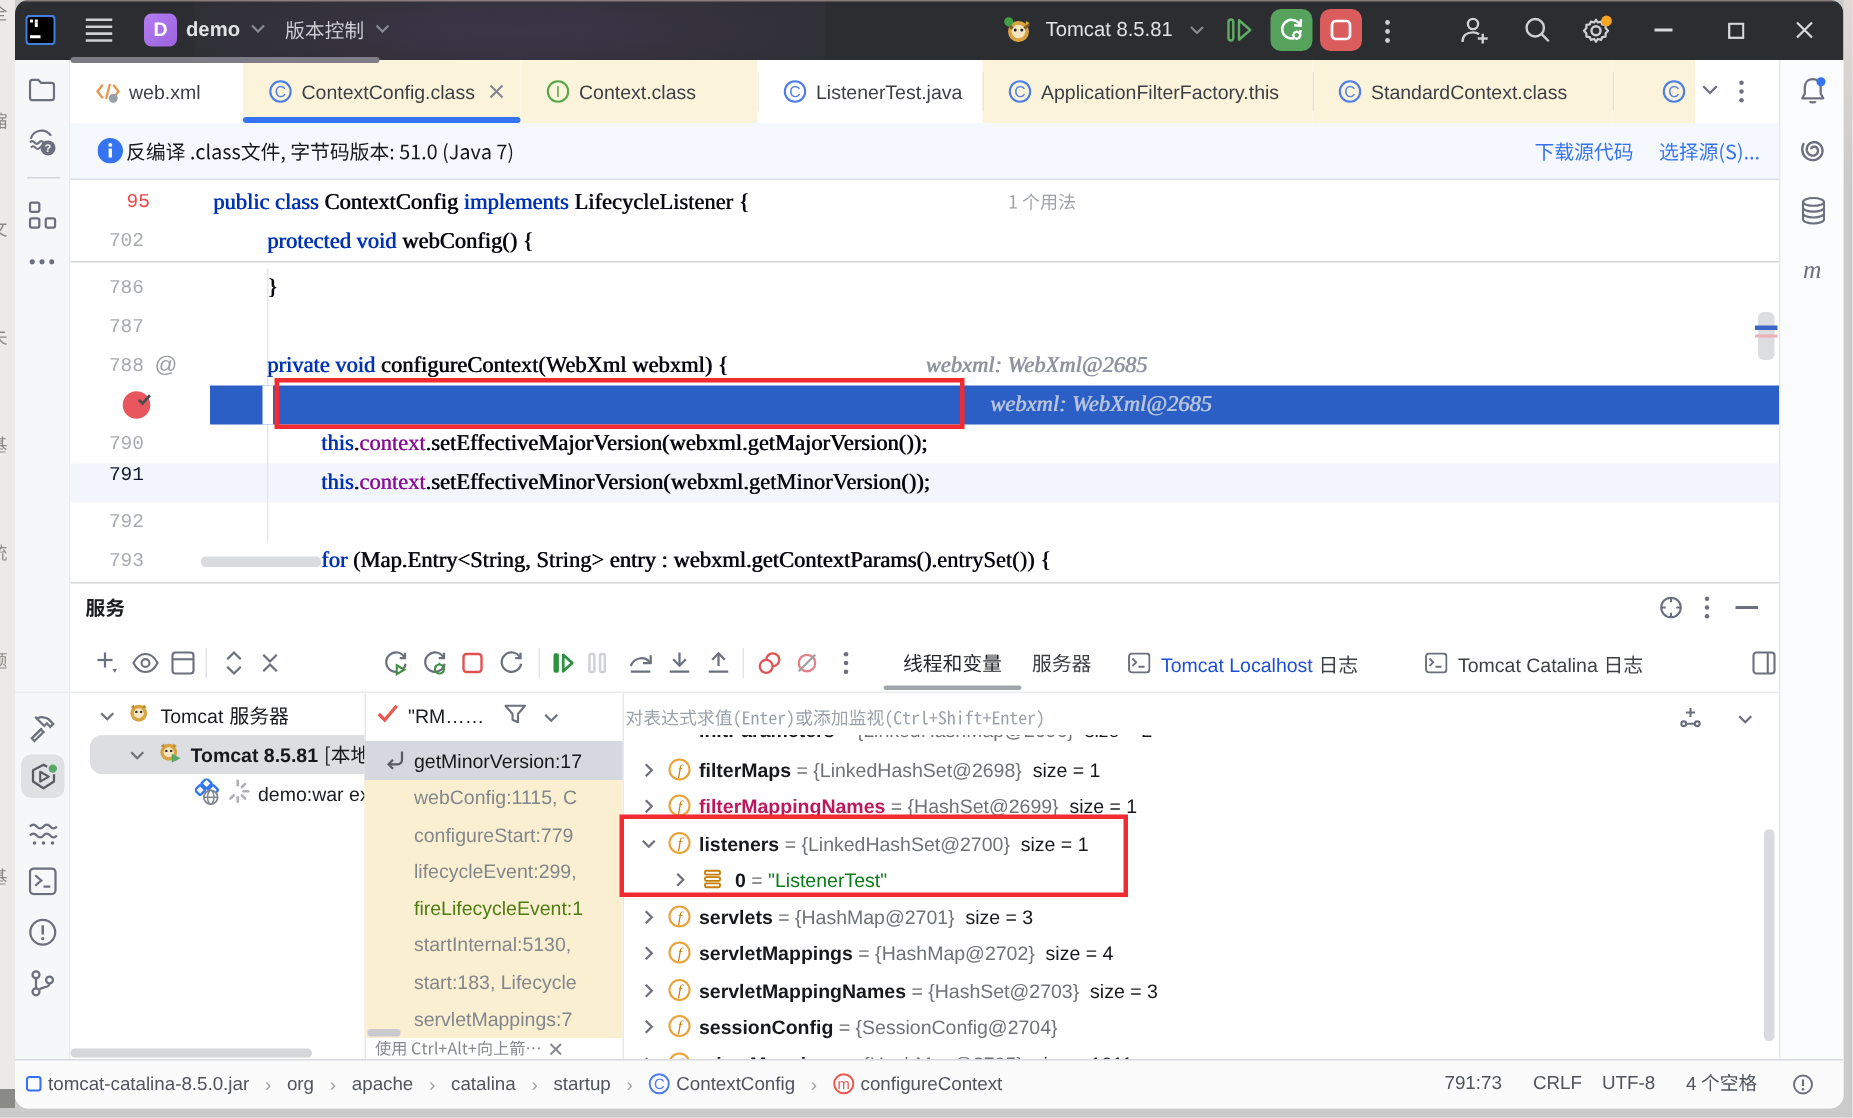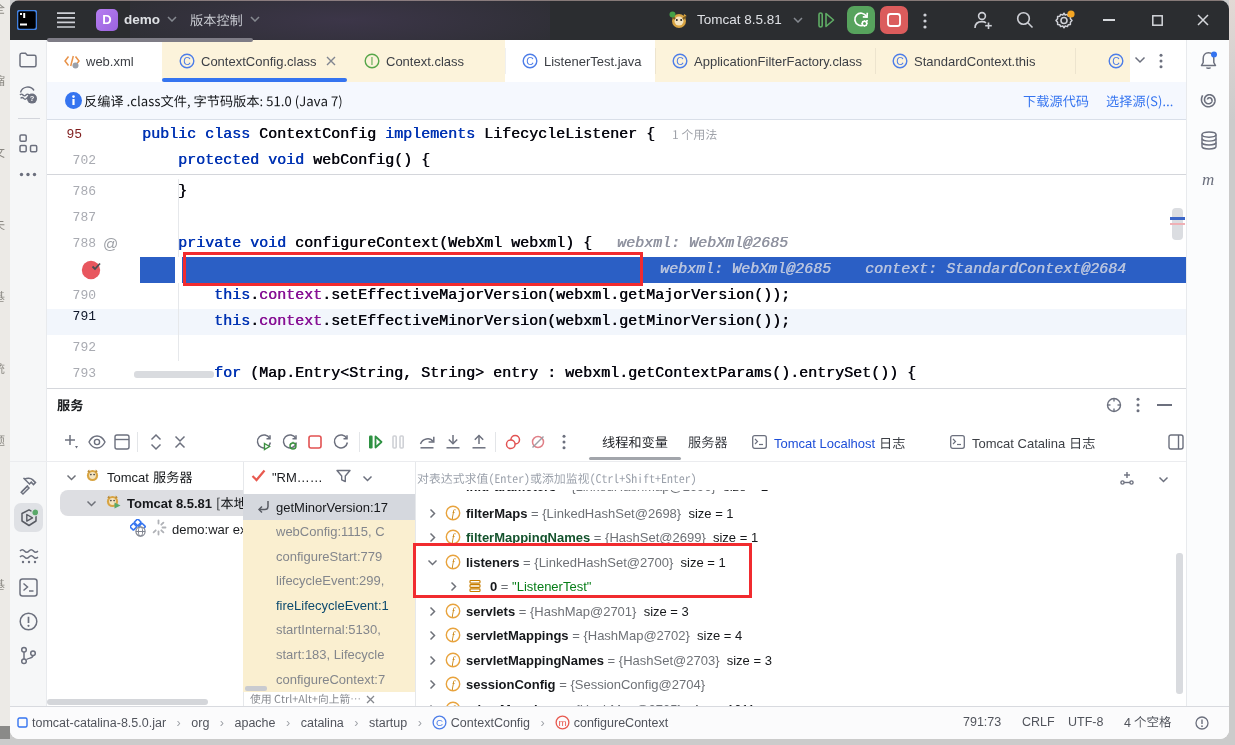--- a/index.html
+++ b/index.html
@@ -1,19 +1,19 @@
 <!DOCTYPE html>
 <html><head><meta charset="utf-8"><style>
 *{margin:0;padding:0;box-sizing:border-box}
 html,body{width:1235px;height:745px;overflow:hidden}
 body{font-family:"Liberation Sans",sans-serif;background:#CBCBCB;position:relative}
 .a{position:absolute}
 #win{position:absolute;left:10px;top:0;width:1219px;height:739px;background:#fff;border-radius:9px;overflow:hidden}
 .kw{color:#0033B3}.fld{color:#871094}.inlay{color:#9093A0;font-style:italic}
-.code{position:absolute;white-space:pre;font-family:Liberation Mono, monospace;font-size:15px;line-height:26px;color:#080810;text-shadow:0.45px 0 0 currentColor}
+.code{position:absolute;white-space:pre;font-family:Liberation Serif, serif;font-size:15px;line-height:26px;color:#080810;text-shadow:0.45px 0 0 currentColor}
 .ln{position:absolute;font-family:"Liberation Mono",monospace;font-size:13px;color:#A9ABB2;text-align:right;width:60px;line-height:26px}
 .ic{position:absolute}
 .ttext{color:#DFE1E5}
 .tabt{font-size:13px;color:#3C3F45}
 .crumb{color:#51545C;font-size:12.5px}
 .sep{color:#9DA0A6}
 </style></head><body>
 <div class="a" style="left:0;top:0;width:10px;height:739px;background:#ECEAE6;overflow:hidden">
 <div class="a" style="left:-7px;top:2px">
       <svg width="12.0" height="14.2" viewBox="0 -11.04 12.0 14.2" style="position:absolute">
@@ -266,27 +266,27 @@
 <svg class="ic" style="left:512px;top:53px" width="16" height="16" viewBox="0 0 16 16">
       <circle cx="8" cy="8" r="6.8" fill="none" stroke="#4D7DE8" stroke-width="1.4"></circle>
       <text x="8" y="11.8" font-size="10.5" font-family="Liberation Sans" fill="#4D7DE8" text-anchor="middle">C</text>
     </svg>
 <div class="a tabt" style="left:534px;top:54px">ListenerTest.java</div>
 <div class="a" style="left:645px;top:40px;width:220px;height:42px;background:#FCF3DB"></div>
 <svg class="ic" style="left:662px;top:53px" width="16" height="16" viewBox="0 0 16 16">
       <circle cx="8" cy="8" r="6.8" fill="none" stroke="#4D7DE8" stroke-width="1.4"></circle>
       <text x="8" y="11.8" font-size="10.5" font-family="Liberation Sans" fill="#4D7DE8" text-anchor="middle">C</text>
     </svg>
-<div class="a tabt" style="left:684px;top:54px">ApplicationFilterFactory.class</div>
+<div class="a tabt" style="left:684px;top:54px">ApplicationFilterFactory.this</div>
 <div class="a" style="left:865px;top:40px;width:200px;height:42px;background:#FCF3DB"></div>
 <svg class="ic" style="left:882px;top:53px" width="16" height="16" viewBox="0 0 16 16">
       <circle cx="8" cy="8" r="6.8" fill="none" stroke="#4D7DE8" stroke-width="1.4"></circle>
       <text x="8" y="11.8" font-size="10.5" font-family="Liberation Sans" fill="#4D7DE8" text-anchor="middle">C</text>
     </svg>
-<div class="a tabt" style="left:904px;top:54px">StandardContext.this</div>
+<div class="a tabt" style="left:904px;top:54px">StandardContext.class</div>
 <div class="a" style="left:1065px;top:40px;width:55px;height:42px;background:#FCF3DB"></div>
 <svg class="ic" style="left:1098px;top:53px" width="16" height="16" viewBox="0 0 16 16">
       <circle cx="8" cy="8" r="6.8" fill="none" stroke="#4D7DE8" stroke-width="1.4"></circle>
       <text x="8" y="11.8" font-size="10.5" font-family="Liberation Sans" fill="#4D7DE8" text-anchor="middle">C</text>
     </svg>
 <div class="a" style="left:495px;top:48px;width:1px;height:26px;background:rgba(0,0,0,0.06)"></div>
 <div class="a" style="left:645px;top:48px;width:1px;height:26px;background:rgba(0,0,0,0.06)"></div>
 <div class="a" style="left:865px;top:48px;width:1px;height:26px;background:rgba(0,0,0,0.06)"></div>
 <div class="a" style="left:1065px;top:48px;width:1px;height:26px;background:rgba(0,0,0,0.06)"></div>
 <svg class="ic" style="left:316px;top:56px" width="10" height="10" viewBox="0 0 10 10">
@@ -325,21 +325,21 @@
         <path d="M0.8 -10.1C1.6 -9.5 2.5 -8.5 2.9 -7.9L3.7 -8.5C3.2 -9.1 2.3 -10 1.6 -10.6ZM5.9 -10.7C5.6 -9.5 5 -8.4 4.3 -7.6C4.5 -7.5 5 -7.2 5.1 -7C5.5 -7.4 5.7 -7.9 6 -8.4H8V-6.5H4.2V-5.6H6.6C6.4 -3.9 5.8 -2.6 3.9 -1.9C4.1 -1.7 4.4 -1.3 4.5 -1.1C6.7 -2 7.4 -3.5 7.6 -5.6H9V-2.5C9 -1.5 9.2 -1.2 10.2 -1.2C10.4 -1.2 11.3 -1.2 11.5 -1.2C12.3 -1.2 12.6 -1.6 12.7 -3.3C12.4 -3.4 12 -3.5 11.8 -3.7C11.7 -2.3 11.7 -2.2 11.4 -2.2C11.2 -2.2 10.5 -2.2 10.3 -2.2C10 -2.2 9.9 -2.2 9.9 -2.5V-5.6H12.6V-6.5H8.9V-8.4H12V-9.3H8.9V-11H8V-9.3H6.4C6.6 -9.6 6.7 -10.1 6.8 -10.5ZM3.3 -6H0.7V-5.1H2.4V-1.1C1.8 -0.8 1.2 -0.4 0.6 0.2L1.3 1.1C2 0.2 2.7 -0.4 3.2 -0.4C3.5 -0.4 3.9 -0.1 4.4 0.3C5.3 0.8 6.4 0.9 7.9 0.9C9.2 0.9 11.4 0.8 12.5 0.8C12.5 0.5 12.6 -0 12.8 -0.3C11.4 -0.1 9.4 -0 7.9 -0C6.5 -0 5.4 -0.1 4.6 -0.6C4 -1 3.7 -1.3 3.3 -1.3Z M15.5 -11.1V-8.4H13.8V-7.5H15.5V-4.7C14.8 -4.5 14.2 -4.3 13.7 -4.2L13.9 -3.2L15.5 -3.7V-0.2C15.5 0 15.5 0.1 15.3 0.1C15.2 0.1 14.6 0.1 14.1 0.1C14.2 0.3 14.3 0.8 14.4 1C15.2 1 15.7 1 16.1 0.8C16.4 0.7 16.5 0.4 16.5 -0.2V-4L18 -4.5L17.9 -5.4L16.5 -5V-7.5H18.1V-8.4H16.5V-11.1ZM23.8 -9.5C23.3 -8.8 22.7 -8.2 21.9 -7.7C21.3 -8.2 20.7 -8.8 20.2 -9.5ZM18.4 -10.4V-9.5H19.3C19.8 -8.6 20.4 -7.8 21.2 -7.2C20.1 -6.6 19 -6.1 17.9 -5.8C18 -5.6 18.3 -5.3 18.4 -5C19.6 -5.4 20.8 -5.9 21.9 -6.6C22.9 -5.9 24.1 -5.3 25.4 -5C25.6 -5.3 25.9 -5.6 26.1 -5.8C24.8 -6.1 23.7 -6.5 22.7 -7.2C23.7 -7.9 24.6 -8.9 25.2 -10.1L24.6 -10.4L24.4 -10.4ZM21.4 -5.4V-4.3H18.7V-3.4H21.4V-2H18V-1.1H21.4V1.1H22.4V-1.1H25.8V-2H22.4V-3.4H24.9V-4.3H22.4V-5.4Z M33.5 -5.4H37.5V-4.2H33.5ZM33.5 -7.2H37.5V-6.1H33.5ZM33.1 -2.7C32.7 -1.8 32.1 -0.9 31.5 -0.3C31.7 -0.1 32.1 0.1 32.3 0.3C32.9 -0.4 33.5 -1.5 34 -2.5ZM36.8 -2.5C37.3 -1.6 38 -0.5 38.3 0.1L39.2 -0.3C38.8 -0.9 38.2 -2 37.7 -2.8ZM27.5 -10.3C28.3 -9.8 29.3 -9.1 29.8 -8.7L30.3 -9.5C29.8 -9.9 28.8 -10.5 28.1 -10.9ZM26.9 -6.7C27.6 -6.3 28.6 -5.6 29.1 -5.3L29.7 -6.1C29.2 -6.4 28.2 -7 27.5 -7.4ZM27.2 0.3 28.1 0.9C28.7 -0.4 29.4 -2 30 -3.4L29.2 -4C28.6 -2.5 27.8 -0.7 27.2 0.3ZM30.9 -10.4V-6.8C30.9 -4.6 30.7 -1.6 29.2 0.5C29.4 0.6 29.9 0.8 30 1C31.6 -1.2 31.8 -4.5 31.8 -6.8V-9.5H39V-10.4ZM35 -9.4C34.9 -9 34.7 -8.4 34.6 -8H32.6V-3.4H35V0C35 0.1 34.9 0.2 34.8 0.2C34.6 0.2 34 0.2 33.4 0.2C33.5 0.4 33.6 0.8 33.7 1C34.5 1.1 35.1 1.1 35.5 0.9C35.8 0.8 35.9 0.5 35.9 0V-3.4H38.5V-8H35.6C35.7 -8.4 35.9 -8.8 36.1 -9.1Z M42.8 2.6 43.5 2.3C42.4 0.4 41.8 -1.9 41.8 -4.1C41.8 -6.3 42.4 -8.6 43.5 -10.5L42.8 -10.8C41.5 -8.8 40.8 -6.7 40.8 -4.1C40.8 -1.5 41.5 0.6 42.8 2.6Z M48.1 0.2C50.1 0.2 51.4 -1 51.4 -2.6C51.4 -4 50.5 -4.7 49.4 -5.2L48 -5.8C47.2 -6.1 46.4 -6.4 46.4 -7.4C46.4 -8.2 47.1 -8.8 48.2 -8.8C49.1 -8.8 49.8 -8.4 50.4 -7.9L51 -8.7C50.4 -9.4 49.3 -9.8 48.2 -9.8C46.4 -9.8 45.1 -8.8 45.1 -7.3C45.1 -5.9 46.2 -5.2 47.1 -4.8L48.5 -4.2C49.4 -3.8 50.1 -3.5 50.1 -2.5C50.1 -1.5 49.4 -0.9 48.1 -0.9C47.1 -0.9 46.1 -1.4 45.4 -2.1L44.7 -1.3C45.5 -0.4 46.7 0.2 48.1 0.2Z M53.2 2.6C54.4 0.6 55.2 -1.5 55.2 -4.1C55.2 -6.7 54.4 -8.8 53.2 -10.8L52.5 -10.5C53.6 -8.6 54.2 -6.3 54.2 -4.1C54.2 -1.9 53.6 0.4 52.5 2.3Z M58.2 0.2C58.7 0.2 59.1 -0.2 59.1 -0.7C59.1 -1.3 58.7 -1.7 58.2 -1.7C57.7 -1.7 57.4 -1.3 57.4 -0.7C57.4 -0.2 57.7 0.2 58.2 0.2Z M61.9 0.2C62.4 0.2 62.8 -0.2 62.8 -0.7C62.8 -1.3 62.4 -1.7 61.9 -1.7C61.4 -1.7 61 -1.3 61 -0.7C61 -0.2 61.4 0.2 61.9 0.2Z M65.6 0.2C66 0.2 66.4 -0.2 66.4 -0.7C66.4 -1.3 66 -1.7 65.6 -1.7C65.1 -1.7 64.7 -1.3 64.7 -0.7C64.7 -0.2 65.1 0.2 65.6 0.2Z" fill="#3574F0"></path>
       </svg>
     </div>
 <div class="a" style="left:37px;top:120px;width:1139px;height:268px;background:#fff;overflow:hidden"></div>
 <div class="a" style="left:37px;top:309px;width:1139px;height:26px;background:#F2F6FC"></div>
 <div class="a" style="left:168px;top:179px;width:1px;height:78px;background:#E6E8EB"></div>
 <div class="a" style="left:168px;top:283px;width:1px;height:78px;background:#E6E8EB"></div>
 <div class="a" style="left:130px;top:257px;width:1046px;height:26px;background:#2B5FC5"></div>
 <div class="a" style="left:165px;top:257px;width:7px;height:26px;background:#fff"></div>
 <div class="a" style="left:37px;top:174px;width:1139px;height:1px;background:#D4D6DB"></div>
-<div class="ln" style="left:12px;top:122px;color:#7f1d1d">95</div>
+<div class="ln" style="left:30px;top:122px;color:#ef4444">95</div>
 <div class="ln" style="left:26px;top:148px;color:#A9ABB2">702</div>
 <div class="ln" style="left:26px;top:179px;color:#A9ABB2">786</div>
 <div class="ln" style="left:26px;top:205px;color:#A9ABB2">787</div>
 <div class="ln" style="left:26px;top:231px;color:#A9ABB2">788</div>
 <div class="ln" style="left:26px;top:283px;color:#A9ABB2">790</div>
 <div class="ln" style="left:26px;top:335px;color:#A9ABB2">792</div>
 <div class="ln" style="left:26px;top:361px;color:#A9ABB2">793</div>
 <div class="ln" style="left:26px;top:304px;color:#0f172a">791</div>
 <div class="a" style="left:93px;top:231px;font-size:15px;color:#9DA0A6;line-height:26px">@</div>
 <svg class="ic" style="left:71px;top:260px" width="21" height="20" viewBox="0 0 21 20">
@@ -350,21 +350,20 @@
 <div class="a" style="left:662px;top:127.5px">
       <svg width="45.3" height="14.2" viewBox="0 -11.04 45.3 14.2" style="position:absolute">
         <path d="M1.1 0H5.9V-0.9H4.1V-8.8H3.3C2.8 -8.5 2.2 -8.3 1.5 -8.2V-7.5H3V-0.9H1.1Z M14.9 -6.6V0.9H15.8V-6.6ZM15.4 -10.1C14.2 -8.1 12 -6.3 9.8 -5.4C10 -5.1 10.3 -4.8 10.4 -4.5C12.3 -5.4 14.1 -6.8 15.4 -8.5C17 -6.6 18.5 -5.4 20.3 -4.5C20.5 -4.8 20.7 -5.1 21 -5.3C19.1 -6.2 17.4 -7.4 15.9 -9.2L16.2 -9.7Z M23.2 -9.2V-4.9C23.2 -3.2 23.1 -1.1 21.7 0.4C21.9 0.5 22.3 0.8 22.4 1C23.4 0 23.8 -1.4 23.9 -2.7H27V0.9H27.9V-2.7H31.1V-0.3C31.1 -0 31 0 30.8 0C30.6 0 29.7 0.1 28.9 0C29 0.3 29.2 0.7 29.2 0.9C30.3 0.9 31 0.9 31.4 0.7C31.8 0.6 32 0.3 32 -0.3V-9.2ZM24.1 -8.4H27V-6.4H24.1ZM31.1 -8.4V-6.4H27.9V-8.4ZM24.1 -5.6H27V-3.6H24C24.1 -4 24.1 -4.5 24.1 -4.9ZM31.1 -5.6V-3.6H27.9V-5.6Z M34.5 -9.3C35.3 -8.9 36.3 -8.4 36.8 -7.9L37.3 -8.7C36.8 -9.1 35.8 -9.6 35 -9.9ZM33.9 -6C34.6 -5.7 35.6 -5.1 36.1 -4.7L36.6 -5.5C36.1 -5.9 35.1 -6.4 34.3 -6.7ZM34.3 0.2 35 0.8C35.7 -0.3 36.6 -1.8 37.2 -3.1L36.5 -3.7C35.8 -2.3 34.9 -0.7 34.3 0.2ZM38 0.5C38.3 0.4 38.8 0.3 43.3 -0.3C43.5 0.2 43.7 0.6 43.8 0.9L44.6 0.5C44.3 -0.4 43.4 -1.8 42.5 -2.9L41.8 -2.5C42.2 -2.1 42.5 -1.5 42.9 -1L39.1 -0.6C39.8 -1.6 40.6 -2.9 41.2 -4.1H44.6V-5H41.4V-7.2H44.1V-8H41.4V-10.1H40.5V-8H37.9V-7.2H40.5V-5H37.4V-4.1H40.1C39.5 -2.8 38.7 -1.5 38.4 -1.1C38.1 -0.7 37.9 -0.4 37.7 -0.4C37.8 -0.1 37.9 0.3 38 0.5Z" fill="#9EA1A8"></path>
       </svg>
     </div>
 <div class="code" style="left:168px;top:148px"><span class="kw">protected void </span>webConfig() {</div>
 <div class="code" style="left:168px;top:179px">}</div>
 <div class="code" style="left:168px;top:231px"><span class="kw">private void </span>configureContext(WebXml webxml) {</div>
 <div class="code" style="left:607px;top:231px"><span class="inlay">webxml: WebXml@2685</span></div>
 <div class="code" style="left:650px;top:257px"><span style="color:#B6C2DE;font-style:italic">webxml: WebXml@2685</span></div>
-<div class="code" style="left:855px;top:257px"><span style="color:#B6C2DE;font-style:italic">context: StandardContext@2684</span></div>
 <div class="code" style="left:204px;top:283px"><span class="kw">this</span>.<span class="fld">context</span>.setEffectiveMajorVersion(webxml.getMajorVersion());</div>
 <div class="code" style="left:204px;top:309px"><span class="kw">this</span>.<span class="fld">context</span>.setEffectiveMinorVersion(webxml.getMinorVersion());</div>
 <div class="code" style="left:204px;top:361px"><span class="kw">for</span> (Map.Entry&lt;String, String&gt; entry : webxml.getContextParams().entrySet()) {</div>
 <div class="a" style="left:173px;top:252px;width:460px;height:34px;border:3px solid #F12B2F"></div>
 <div class="a" style="left:1162px;top:208px;width:11px;height:32px;background:#DBDDE1;border-radius:4px"></div>
 <div class="a" style="left:1160px;top:217px;width:15px;height:2.5px;background:#3B66C8"></div>
 <div class="a" style="left:1160px;top:222.5px;width:15px;height:2.5px;background:#EFB0B5"></div>
 <div class="a" style="left:124px;top:371px;width:80px;height:7px;background:#D9DBDF;border-radius:3px"></div>
 <div class="a" style="left:37px;top:388px;width:1139px;height:318px;background:#fff;border-top:1px solid #D5D7DC"></div>
 <div class="a" style="left:47.0px;top:397.9px;">
@@ -580,24 +579,24 @@
 <div class="a" style="left:233px;top:494px;width:172px;height:26px;background:#D5D8DE"></div>
 <svg class="ic" style="left:246px;top:499px" width="15" height="15" viewBox="0 0 15 15">
       <path d="M12 2 L12 7.5 C12 9.5 10.5 10.5 9 10.5 L3.5 10.5" fill="none" stroke="#585B63" stroke-width="1.5"></path>
       <path d="M6 7.5 L3 10.5 L6 13.5" fill="none" stroke="#585B63" stroke-width="1.5"></path>
     </svg>
 <div class="a" style="left:266px;top:500px;font-size:13px;color:#16181B;white-space:nowrap;width:139px;overflow:hidden">getMinorVersion:17</div>
 <div class="a" style="left:233px;top:520px;width:172px;height:172px;background:#FAEFD0"></div>
 <div class="a" style="left:266px;top:524.0px;font-size:13px;color:#83868C;white-space:nowrap;width:139px;overflow:hidden">webConfig:1115, C</div>
 <div class="a" style="left:266px;top:548.6px;font-size:13px;color:#83868C;white-space:nowrap;width:139px;overflow:hidden">configureStart:779</div>
 <div class="a" style="left:266px;top:573.2px;font-size:13px;color:#83868C;white-space:nowrap;width:139px;overflow:hidden">lifecycleEvent:299,</div>
-<div class="a" style="left:266px;top:597.8px;font-size:13px;color:#0c4a6e;white-space:nowrap;width:139px;overflow:hidden">fireLifecycleEvent:1</div>
+<div class="a" style="left:266px;top:597.8px;font-size:13px;color:#4d7c0f;white-space:nowrap;width:139px;overflow:hidden">fireLifecycleEvent:1</div>
 <div class="a" style="left:266px;top:622.4px;font-size:13px;color:#83868C;white-space:nowrap;width:139px;overflow:hidden">startInternal:5130,</div>
 <div class="a" style="left:266px;top:647.0px;font-size:13px;color:#83868C;white-space:nowrap;width:139px;overflow:hidden">start:183, Lifecycle</div>
-<div class="a" style="left:266px;top:671.6px;font-size:13px;color:#83868C;white-space:nowrap;width:139px;overflow:hidden">configureContext:7</div>
+<div class="a" style="left:266px;top:671.6px;font-size:13px;color:#83868C;white-space:nowrap;width:139px;overflow:hidden">servletMappings:7</div>
 <div class="a" style="left:235px;top:686px;width:22px;height:5px;background:#C9CBD0;border-radius:2px"></div>
 <div class="a" style="left:240.0px;top:692.6px;">
       <svg width="111.1" height="12.7" viewBox="0 -9.94 111.1 12.7" style="position:absolute">
         <path d="M6.5 -9V-7.9H3.5V-7.1H6.5V-6.1H3.8V-3.1H6.4C6.3 -2.5 6.2 -1.9 5.8 -1.4C5.3 -1.8 4.8 -2.3 4.5 -2.9L3.8 -2.6C4.2 -1.9 4.7 -1.4 5.3 -0.9C4.8 -0.4 4.1 -0 3.1 0.2C3.2 0.4 3.5 0.7 3.6 0.9C4.7 0.6 5.5 0.1 6 -0.4C7.1 0.2 8.5 0.7 10 0.9C10.1 0.6 10.3 0.3 10.5 0.2C8.9 -0 7.6 -0.4 6.5 -1C6.9 -1.6 7.1 -2.3 7.2 -3.1H10V-6.1H7.3V-7.1H10.4V-7.9H7.3V-9ZM4.5 -5.4H6.5V-4.3L6.5 -3.8H4.5ZM7.3 -5.4H9.3V-3.8H7.2L7.3 -4.3ZM3 -9.1C2.4 -7.5 1.3 -5.9 0.2 -4.8C0.4 -4.6 0.6 -4.2 0.7 -4C1.1 -4.4 1.5 -4.9 1.9 -5.4V0.9H2.6V-6.6C3.1 -7.3 3.5 -8.1 3.8 -8.9Z M12.5 -8.3V-4.4C12.5 -2.9 12.3 -1 11.1 0.4C11.3 0.5 11.7 0.8 11.8 0.9C12.6 0 13 -1.2 13.1 -2.5H15.8V0.8H16.7V-2.5H19.6V-0.2C19.6 -0 19.5 0 19.3 0C19.1 0 18.3 0.1 17.6 0C17.7 0.2 17.8 0.6 17.9 0.8C18.9 0.8 19.5 0.8 19.9 0.7C20.2 0.5 20.4 0.3 20.4 -0.2V-8.3ZM13.3 -7.5H15.8V-5.8H13.3ZM19.6 -7.5V-5.8H16.7V-7.5ZM13.3 -5H15.8V-3.2H13.2C13.2 -3.6 13.3 -4 13.3 -4.4ZM19.6 -5V-3.2H16.7V-5Z M28.1 0.1C29.1 0.1 29.9 -0.3 30.5 -1L30 -1.6C29.5 -1.1 28.9 -0.7 28.1 -0.7C26.6 -0.7 25.7 -2 25.7 -4C25.7 -6 26.7 -7.2 28.2 -7.2C28.8 -7.2 29.4 -6.9 29.8 -6.4L30.3 -7.1C29.9 -7.6 29.1 -8.1 28.2 -8.1C26.1 -8.1 24.6 -6.5 24.6 -4C24.6 -1.4 26.1 0.1 28.1 0.1Z M33.7 0.1C34.1 0.1 34.5 0 34.8 -0.1L34.6 -0.8C34.4 -0.7 34.2 -0.7 34 -0.7C33.3 -0.7 33.1 -1.1 33.1 -1.8V-5.1H34.7V-5.9H33.1V-7.5H32.2L32.1 -5.9L31.2 -5.8V-5.1H32.1V-1.8C32.1 -0.6 32.5 0.1 33.7 0.1Z M36 0H37V-3.8C37.4 -4.8 38 -5.1 38.4 -5.1C38.7 -5.1 38.8 -5.1 39 -5L39.2 -5.9C39 -6 38.8 -6 38.6 -6C37.9 -6 37.3 -5.5 36.9 -4.8H36.9L36.8 -5.9H36Z M41.2 0.1C41.5 0.1 41.6 0.1 41.8 0.1L41.6 -0.7C41.5 -0.7 41.5 -0.7 41.4 -0.7C41.3 -0.7 41.2 -0.8 41.2 -1.1V-8.6H40.2V-1.2C40.2 -0.3 40.5 0.1 41.2 0.1Z M44.8 -1.3H45.6V-3.6H47.8V-4.4H45.6V-6.7H44.8V-4.4H42.6V-3.6H44.8Z M48.3 0H49.3L50 -2.4H52.9L53.7 0H54.8L52.1 -7.9H51ZM50.3 -3.2 50.7 -4.4C51 -5.3 51.2 -6.2 51.5 -7.1H51.5C51.8 -6.2 52 -5.3 52.3 -4.4L52.7 -3.2Z M56.8 0.1C57.1 0.1 57.3 0.1 57.4 0.1L57.3 -0.7C57.2 -0.7 57.1 -0.7 57.1 -0.7C56.9 -0.7 56.8 -0.8 56.8 -1.1V-8.6H55.8V-1.2C55.8 -0.3 56.1 0.1 56.8 0.1Z M60.7 0.1C61.1 0.1 61.5 0 61.8 -0.1L61.6 -0.8C61.4 -0.7 61.1 -0.7 60.9 -0.7C60.2 -0.7 60 -1.1 60 -1.8V-5.1H61.6V-5.9H60V-7.5H59.2L59.1 -5.9L58.2 -5.8V-5.1H59V-1.8C59 -0.6 59.5 0.1 60.7 0.1Z M64.5 -1.3H65.3V-3.6H67.5V-4.4H65.3V-6.7H64.5V-4.4H62.3V-3.6H64.5Z M72.7 -9.1C72.5 -8.5 72.2 -7.8 72 -7.2H69V0.9H69.8V-6.4H76.9V-0.2C76.9 -0 76.9 0 76.6 0C76.4 0.1 75.7 0.1 74.9 0C75 0.3 75.1 0.6 75.2 0.9C76.2 0.9 76.8 0.9 77.2 0.7C77.6 0.6 77.7 0.3 77.7 -0.2V-7.2H72.9C73.1 -7.7 73.4 -8.3 73.7 -8.9ZM72 -4.3H74.7V-2.1H72ZM71.2 -5V-0.6H72V-1.4H75.4V-5Z M83.3 -8.9V-0.5H79.3V0.3H89V-0.5H84.2V-4.8H88.2V-5.6H84.2V-8.9Z M96 -4.1V-0.8H96.8V-4.1ZM98.2 -4.5V-0.1C98.2 0 98.2 0.1 98 0.1C97.9 0.1 97.3 0.1 96.6 0.1C96.8 0.3 96.9 0.6 97 0.8C97.8 0.8 98.3 0.8 98.6 0.7C98.9 0.6 99 0.3 99 -0.1V-4.5ZM96.8 -6.7C96.7 -6.4 96.4 -6 96.1 -5.6H93.6C93.4 -6 93 -6.4 92.8 -6.7L92.1 -6.4C92.3 -6.2 92.5 -5.9 92.7 -5.6H90.1V-5H99.8V-5.6H97C97.2 -5.9 97.4 -6.2 97.6 -6.4ZM93.9 -3.7V-2.9H91.7V-3.7ZM90.9 -4.3V0.8H91.7V-0.9H93.9V-0.1C93.9 0.1 93.9 0.1 93.8 0.1C93.7 0.1 93.3 0.1 92.8 0.1C92.9 0.3 93 0.6 93.1 0.8C93.7 0.8 94.1 0.8 94.4 0.7C94.7 0.5 94.7 0.3 94.7 -0.1V-4.3ZM91.7 -2.3H93.9V-1.5H91.7ZM91.7 -9.2C91.4 -8.3 90.8 -7.4 90 -6.8C90.2 -6.7 90.6 -6.5 90.7 -6.4C91.1 -6.7 91.5 -7.1 91.8 -7.6H92.5C92.7 -7.3 92.9 -6.8 92.9 -6.6L93.6 -6.9C93.6 -7.1 93.5 -7.3 93.3 -7.6H94.8V-8.3H92.2C92.3 -8.5 92.4 -8.7 92.5 -9ZM95.9 -9.2C95.6 -8.3 95.1 -7.5 94.5 -7C94.7 -6.9 95 -6.6 95.2 -6.5C95.5 -6.8 95.8 -7.2 96 -7.6H97C97.3 -7.2 97.5 -6.8 97.6 -6.5L98.3 -6.8C98.2 -7.1 98.1 -7.3 97.9 -7.6H99.7V-8.3H96.4C96.5 -8.5 96.6 -8.8 96.7 -9Z M102.1 -4.8C101.7 -4.8 101.4 -4.5 101.4 -4.1C101.4 -3.7 101.7 -3.4 102.1 -3.4C102.5 -3.4 102.8 -3.7 102.8 -4.1C102.8 -4.5 102.5 -4.8 102.1 -4.8ZM105.7 -4.8C105.3 -4.8 105 -4.5 105 -4.1C105 -3.7 105.3 -3.4 105.7 -3.4C106.1 -3.4 106.4 -3.7 106.4 -4.1C106.4 -4.5 106.1 -4.8 105.7 -4.8ZM109.3 -4.8C108.9 -4.8 108.6 -4.5 108.6 -4.1C108.6 -3.7 108.9 -3.4 109.3 -3.4C109.7 -3.4 110 -3.7 110 -4.1C110 -4.5 109.7 -4.8 109.3 -4.8Z" fill="#85888E"></path>
       </svg>
     </div>
 <svg class="ic" style="left:356px;top:695px" width="9" height="9" viewBox="0 0 9 9">
       <path d="M1 1 L8 8 M8 1 L1 8" stroke="#85888E" stroke-width="1.3"></path>
     </svg>
 <div class="a" style="left:456px;top:479px;font-size:13px;color:#6E7176;white-space:nowrap"><b style="color:#16181B">initParameters</b> = {LinkedHashMap@2696}&nbsp; <span style="color:#16181B">size = 2</span></div>
@@ -627,21 +626,21 @@
       <text x="8.2" y="11.6" font-size="10" font-family="Liberation Serif" font-style="italic" fill="#C77D00" text-anchor="middle">f</text>
     </svg>
 <div class="a" style="left:456px;top:505.5px;font-size:13px;color:#6E7176;white-space:nowrap"><b style="color:#16181B">filterMaps</b> = {LinkedHashSet@2698}&nbsp; <span style="color:#16181B">size = 1</span></div>
 <svg class="ic" style="left:419px;top:532px" width="7" height="11" viewBox="0 0 7 11">
       <path d="M1.5 1.5 L5.5 5.5 L1.5 9.5" stroke="#6E7179" stroke-width="1.5" fill="none"></path>
     </svg>
 <svg class="ic" style="left:435px;top:529px" width="16" height="16" viewBox="0 0 16 16">
       <circle cx="8" cy="8" r="6.7" fill="none" stroke="#E8A33D" stroke-width="1.4"></circle>
       <text x="8.2" y="11.6" font-size="10" font-family="Liberation Serif" font-style="italic" fill="#C77D00" text-anchor="middle">f</text>
     </svg>
-<div class="a" style="left:456px;top:530.0px;font-size:13px;color:#6E7176;white-space:nowrap"><b style="color:#14532d">filterMappingNames</b> = {HashSet@2699}&nbsp; <span style="color:#16181B">size = 1</span></div>
+<div class="a" style="left:456px;top:530.0px;font-size:13px;color:#6E7176;white-space:nowrap"><b style="color:#be185d">filterMappingNames</b> = {HashSet@2699}&nbsp; <span style="color:#16181B">size = 1</span></div>
 <svg class="ic" style="left:417px;top:559px" width="11" height="7" viewBox="0 0 11 7">
       <path d="M1.5 1.5 L5.5 5.5 L9.5 1.5" stroke="#6E7179" stroke-width="1.5" fill="none"></path>
     </svg>
 <svg class="ic" style="left:435px;top:554px" width="16" height="16" viewBox="0 0 16 16">
       <circle cx="8" cy="8" r="6.7" fill="none" stroke="#E8A33D" stroke-width="1.4"></circle>
       <text x="8.2" y="11.6" font-size="10" font-family="Liberation Serif" font-style="italic" fill="#C77D00" text-anchor="middle">f</text>
     </svg>
 <div class="a" style="left:456px;top:554.5px;font-size:13px;color:#6E7176;white-space:nowrap"><b style="color:#16181B">listeners</b> = {LinkedHashSet@2700}&nbsp; <span style="color:#16181B">size = 1</span></div>
 <svg class="ic" style="left:440px;top:581px" width="7" height="11" viewBox="0 0 7 11">
       <path d="M1.5 1.5 L5.5 5.5 L1.5 9.5" stroke="#6E7179" stroke-width="1.5" fill="none"></path>

